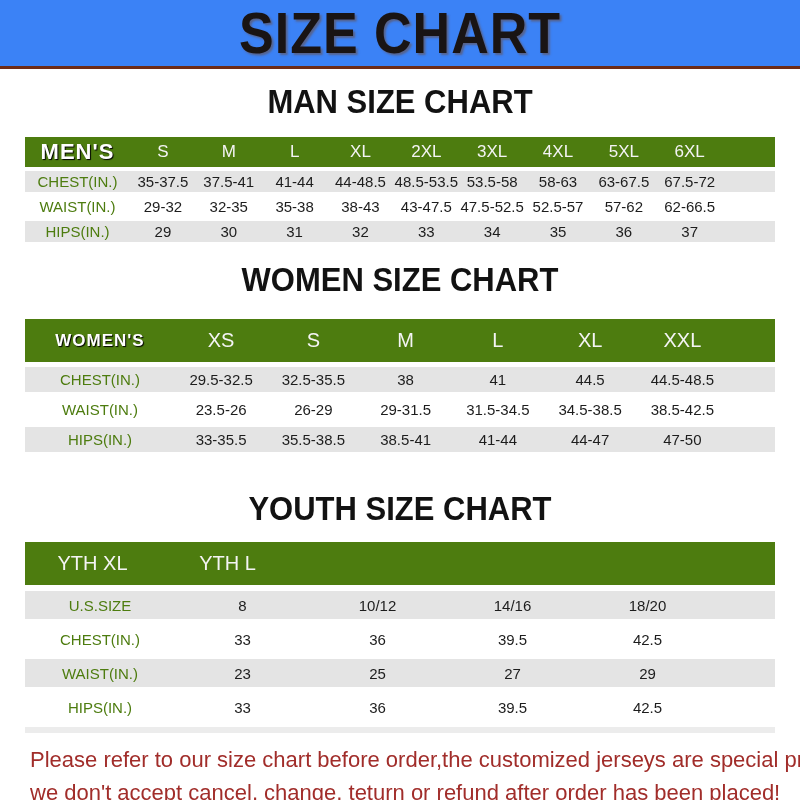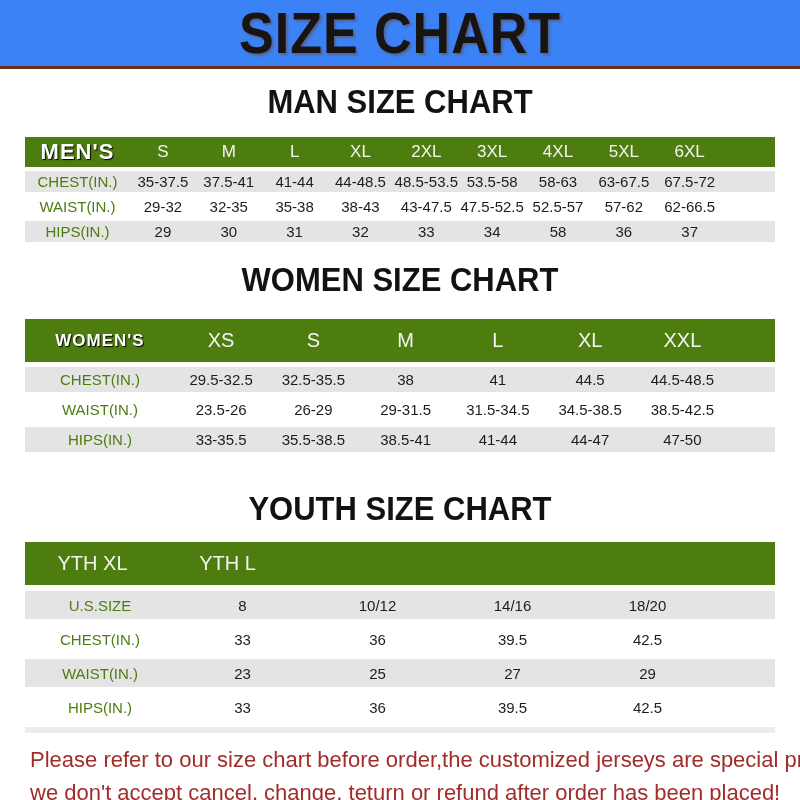--- a/index.html
+++ b/index.html
@@ -112,21 +112,21 @@
       <div class="t-spacer"></div>
     </div>
     <div class="t-row gray">
       <div class="t-lbl">HIPS(IN.)</div>
       <div class="t-cell">29</div>
       <div class="t-cell">30</div>
       <div class="t-cell">31</div>
       <div class="t-cell">32</div>
       <div class="t-cell">33</div>
       <div class="t-cell">34</div>
-      <div class="t-cell">58</div>
+      <div class="t-cell">35</div>
       <div class="t-cell">36</div>
       <div class="t-cell">37</div>
       <div class="t-spacer"></div>
     </div>
   </div>
 
 <div class="section-heading" id="heading-women">WOMEN SIZE CHART</div>
 <div class="size-table" id="table-women">
   <div class="t-header">
       <div class="t-lbl">WOMEN'S</div>

